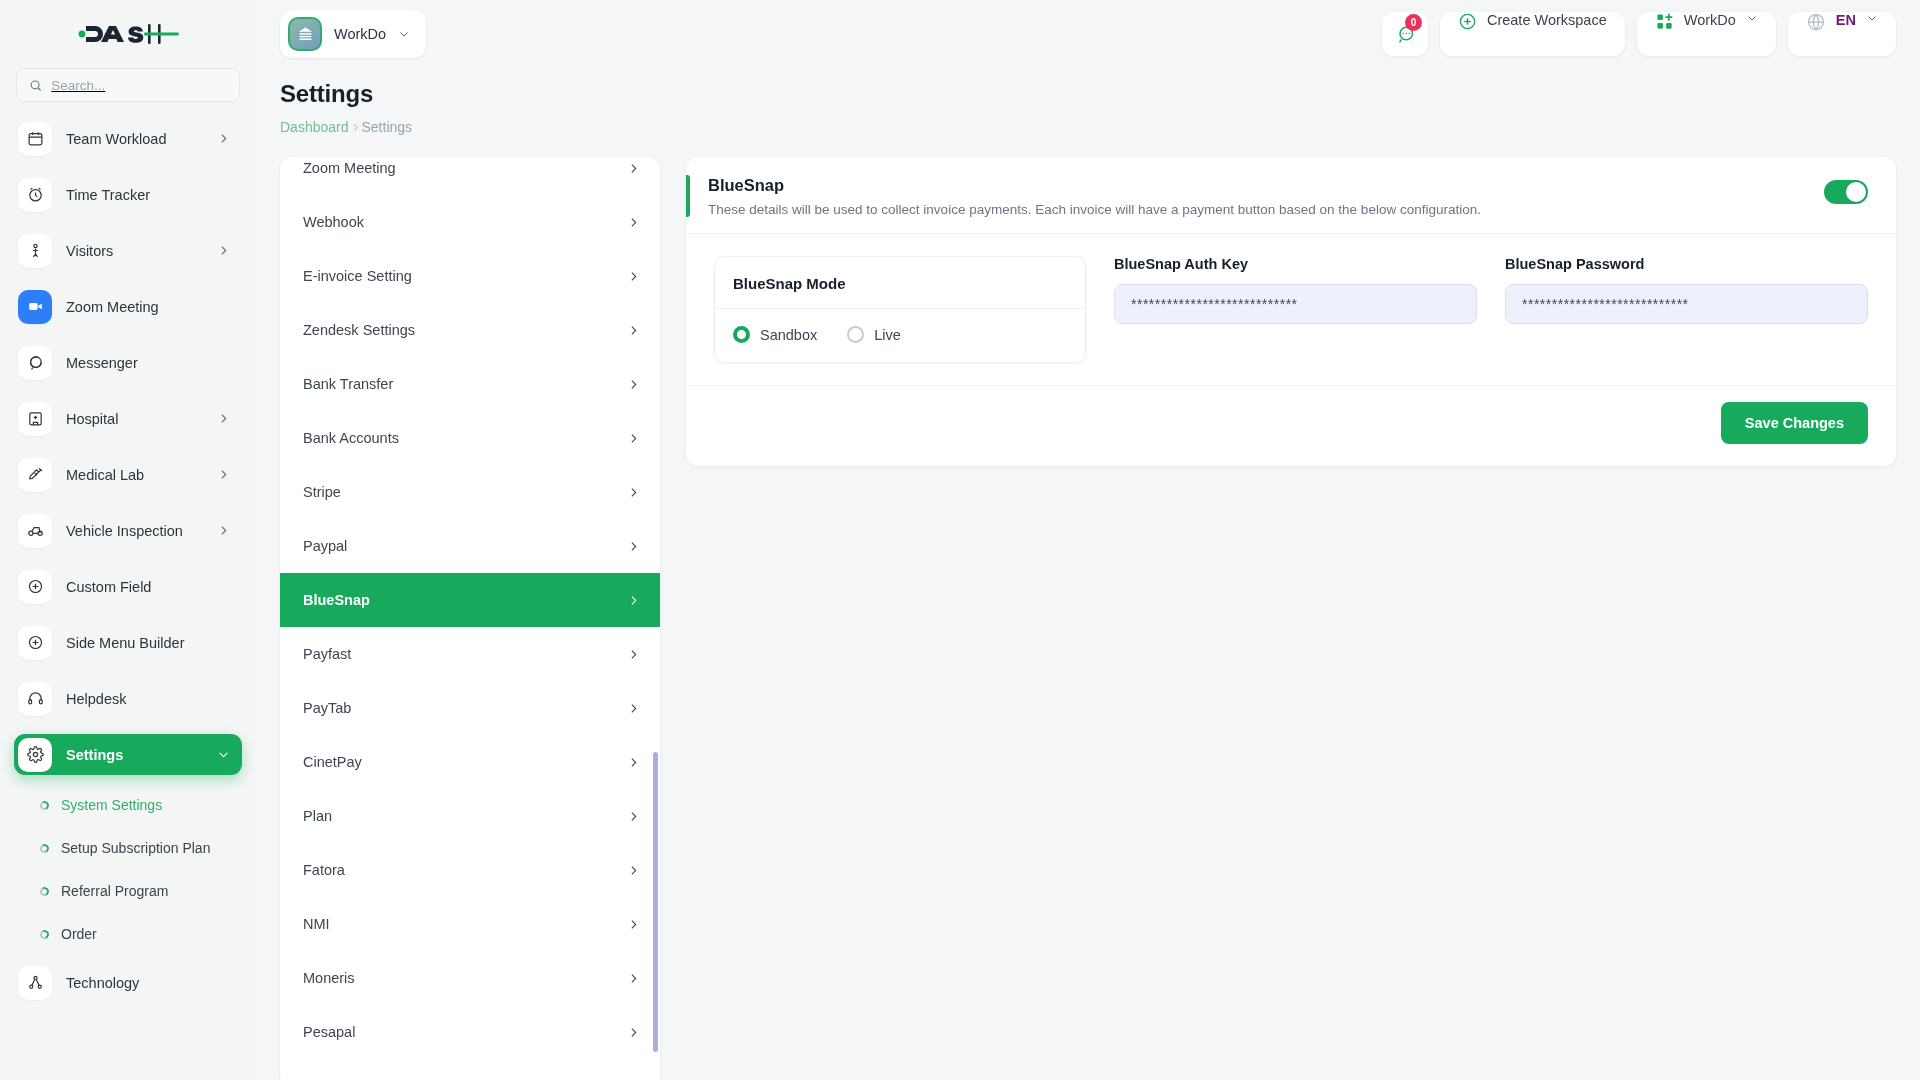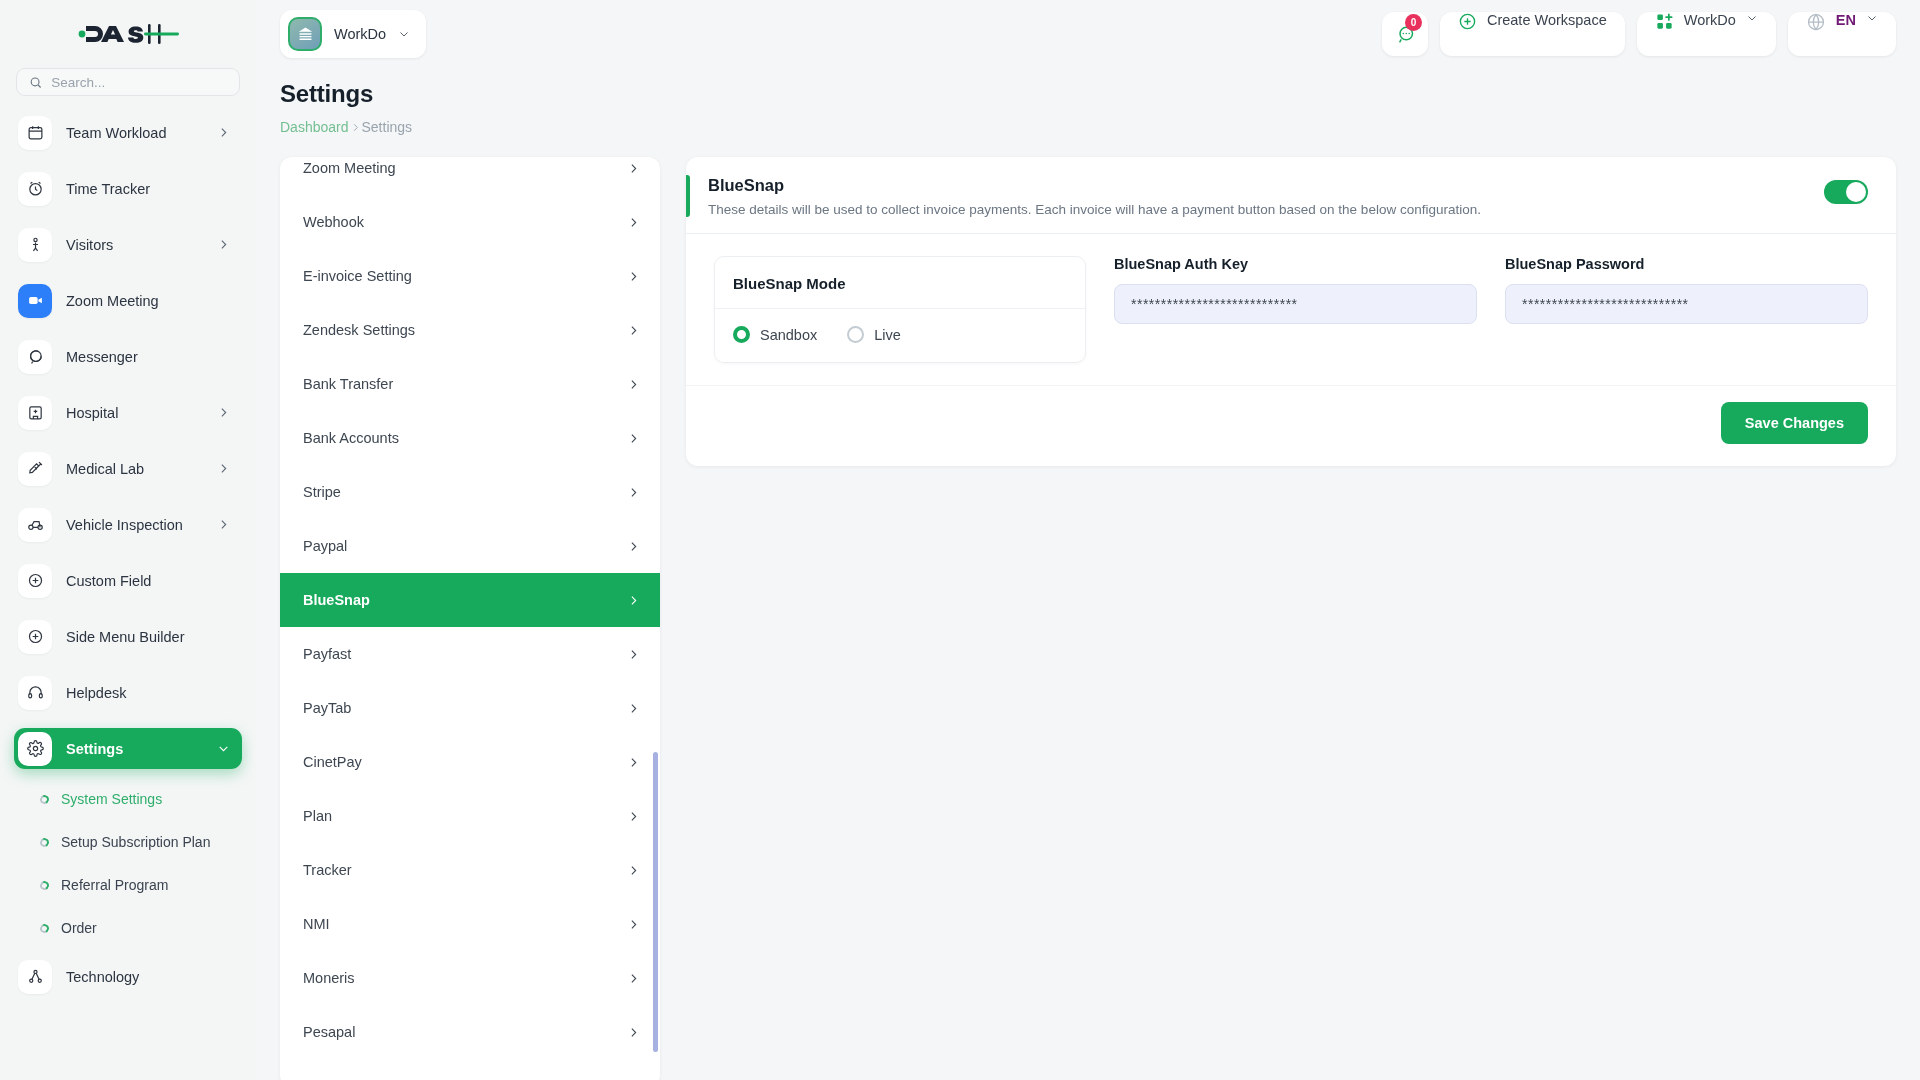--- a/index.html
+++ b/index.html
@@ -15,23 +15,24 @@
   
   .sidebar {
     width: 256px; height: 1080px; flex: 0 0 256px;
     background: #f4f6f6;
     display: flex; flex-direction: column;
     position: relative; z-index: 5;
   }
   .logo-wrap { height: 68px; display: flex; align-items: center; justify-content: center; }
   .search-wrap { padding: 0 16px 10px 16px; }
   .search-box {
-    height: 28px; border: 1px solid #e3e6e8; border-radius: 9px;
+    height: 34px; border: 1px solid #e3e6e8; border-radius: 9px;
     background: #f7f9f9; display: flex; align-items: center; gap: 9px;
     padding: 0 12px;
+    text-decoration: underline;
   }
   .search-box input {
     border: none; outline: none; background: transparent;
     font-family: "Liberation Sans", sans-serif; font-size: 13.5px; color: #6b7280;
     width: 100%;
   }
   .search-box input::placeholder { color: #9aa2ac; }
   .nav-scroll { flex: 1; overflow: hidden; padding: 6px 14px 0 14px; }
   .nav-item {
     display: flex; align-items: center; gap: 14px;
@@ -541,21 +542,21 @@
                 <path d="M9 5l7 7-7 7"></path>
               </svg>
           </div>
           <div class="sl-item">
             <span class="lbl">Plan</span>
             <svg class="chev" viewBox="0 0 24 24">
                 <path d="M9 5l7 7-7 7"></path>
               </svg>
           </div>
           <div class="sl-item">
-            <span class="lbl">Tracker</span>
+            <span class="lbl">Fatora</span>
             <svg class="chev" viewBox="0 0 24 24">
                 <path d="M9 5l7 7-7 7"></path>
               </svg>
           </div>
           <div class="sl-item">
             <span class="lbl">NMI</span>
             <svg class="chev" viewBox="0 0 24 24">
                 <path d="M9 5l7 7-7 7"></path>
               </svg>
           </div>

